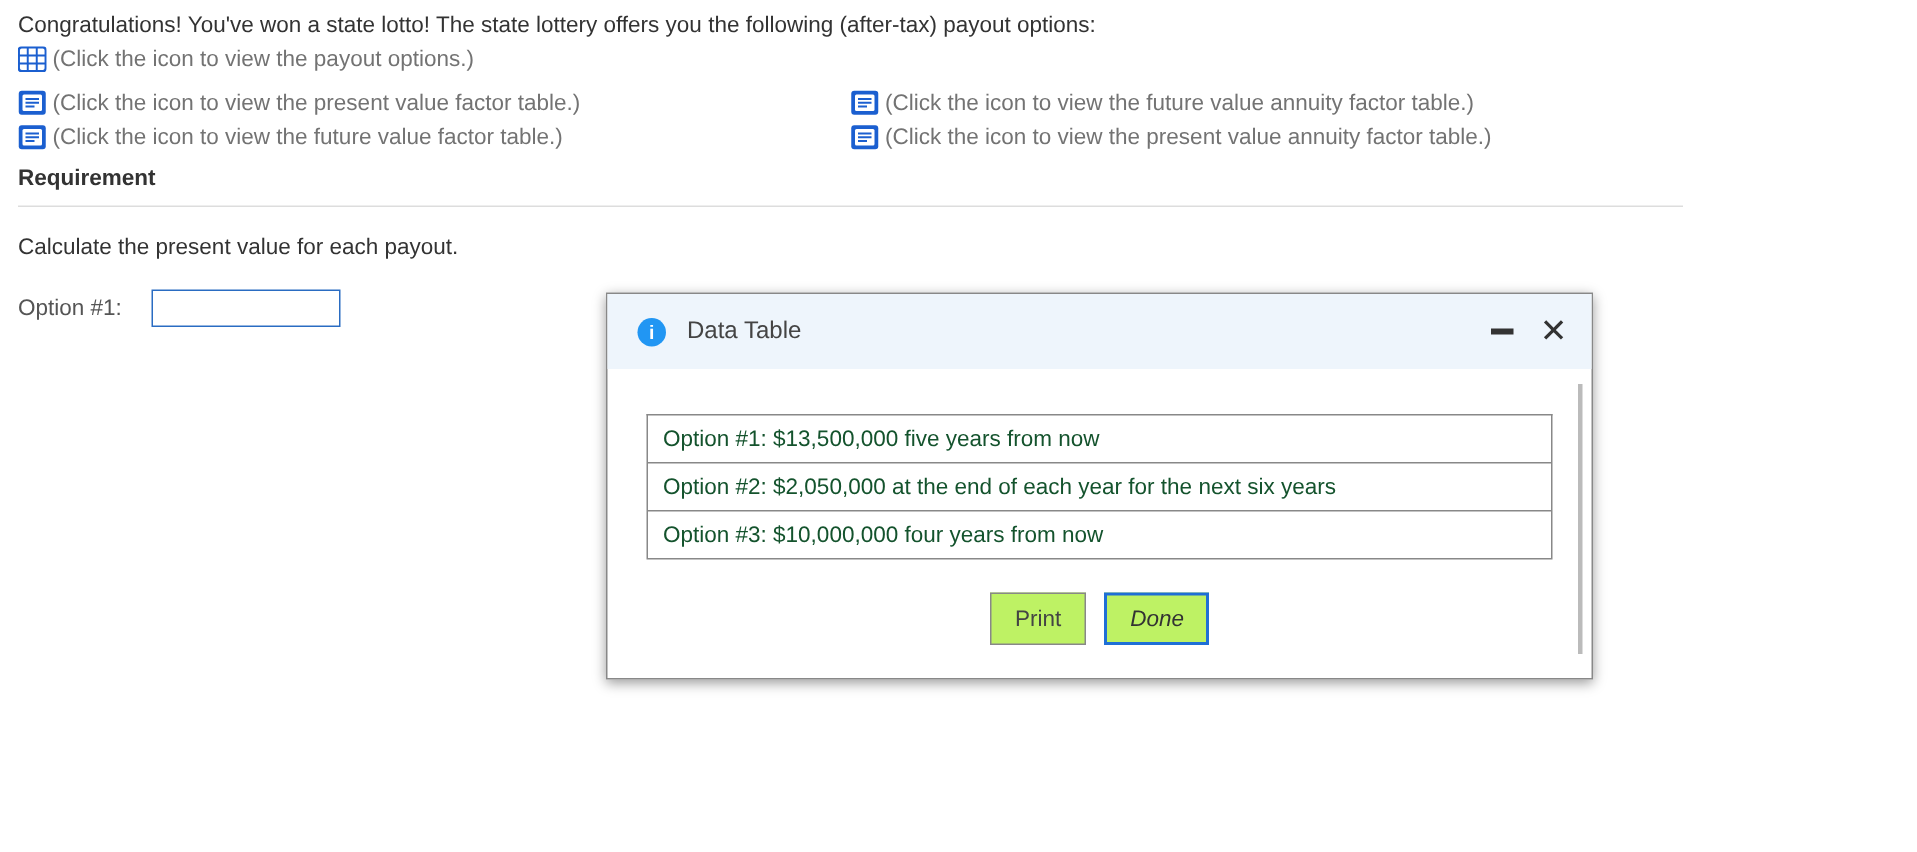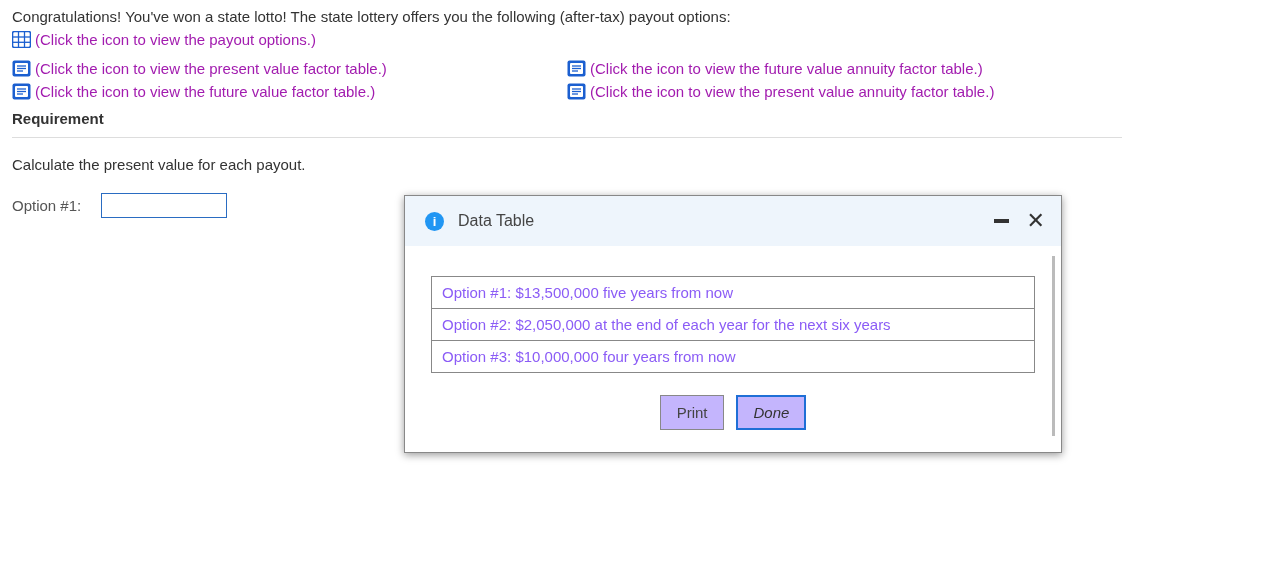--- a/index.html
+++ b/index.html
@@ -1,18 +1,18 @@
 <!DOCTYPE html>
 <html><head>
 <meta charset="utf-8">
 <style>
   html,body{margin:0;padding:0;font-family:Arial,Helvetica,sans-serif;font-size:15px;color:#333;background:#fff;}
   .page{width:1134px;height:568px;box-sizing:border-box;padding:8px 12px;position:relative;}
   .intro{color:#333;margin:0 0 6px 0;}
-  .green{color:#a21caf;}
+  .green{color:#737373;}
   .link-grid{display:flex;}
   .link-col{width:555px;}
   .link-item{display:flex;align-items:center;margin:6px 0;}
   .icon-box{width:19px;height:17px;display:inline-block;margin-right:4px;flex-shrink:0;}
   .req-label{font-weight:bold;color:#333;margin-top:4px;}
   .hr{border:none;border-top:1px solid #ddd;margin:10px 0 18px 0;}
   .calc-area{}
   .calc-line{margin-bottom:20px;color:#333;}
   .opt-line{display:flex;align-items:center;color:#555;}
   .opt-label{margin-right:20px;text-align:center;}
@@ -21,23 +21,23 @@
   .modal{position:absolute;left:404px;top:195px;width:658px;box-sizing:border-box;
          border:1px solid #888;background:#fff;box-shadow:0 2px 8px rgba(0,0,0,0.4);}
   .modal-head{background:#eef5fc;padding:14px 16px 14px 20px;display:flex;align-items:center;}
   .info-icon{width:19px;height:19px;border-radius:50%;background:#2196f3;color:#fff;font-weight:bold;font-size:13px;display:flex;align-items:center;justify-content:center;margin-right:14px;}
   .modal-title{color:#444;font-size:16px;}
   .modal-ctrls{margin-left:auto;display:flex;align-items:center;gap:18px;}
   .min-icon{width:15px;height:4px;background:#333;}
   .close-icon{font-size:22px;font-weight:300;color:#333;line-height:1;cursor:pointer;}
   .modal-body{padding:30px 26px 22px 26px;}
   .data-table{border:1px solid #888;border-bottom:none;}
-  .data-table .drow{padding:7px 10px;border-bottom:1px solid #888;color:#8b5cf6;}
+  .data-table .drow{padding:7px 10px;border-bottom:1px solid #888;color:#14532d;}
   .modal-foot{display:flex;justify-content:center;gap:12px;padding:0 0 22px 0;}
-  .btn{padding:8px 16px;font-size:15px;background:#c4b5fd;border:1px solid #888;color:#444;cursor:pointer;}
+  .btn{padding:8px 16px;font-size:15px;background:#bef264;border:1px solid #888;color:#444;cursor:pointer;}
   .btn.primary{border:2px solid #1f6fd6;color:#333;padding:7px 15px;font-style:italic;}
   .scrollbar{position:absolute;right:6px;top:60px;bottom:16px;width:3px;background:#bbb;}
 </style>
 </head>
 <body>
 
 <div class="page">
 
   <p class="intro">Congratulations! You've won a state lotto! The state lottery offers you the following (after-tax) payout options:</p>
 

